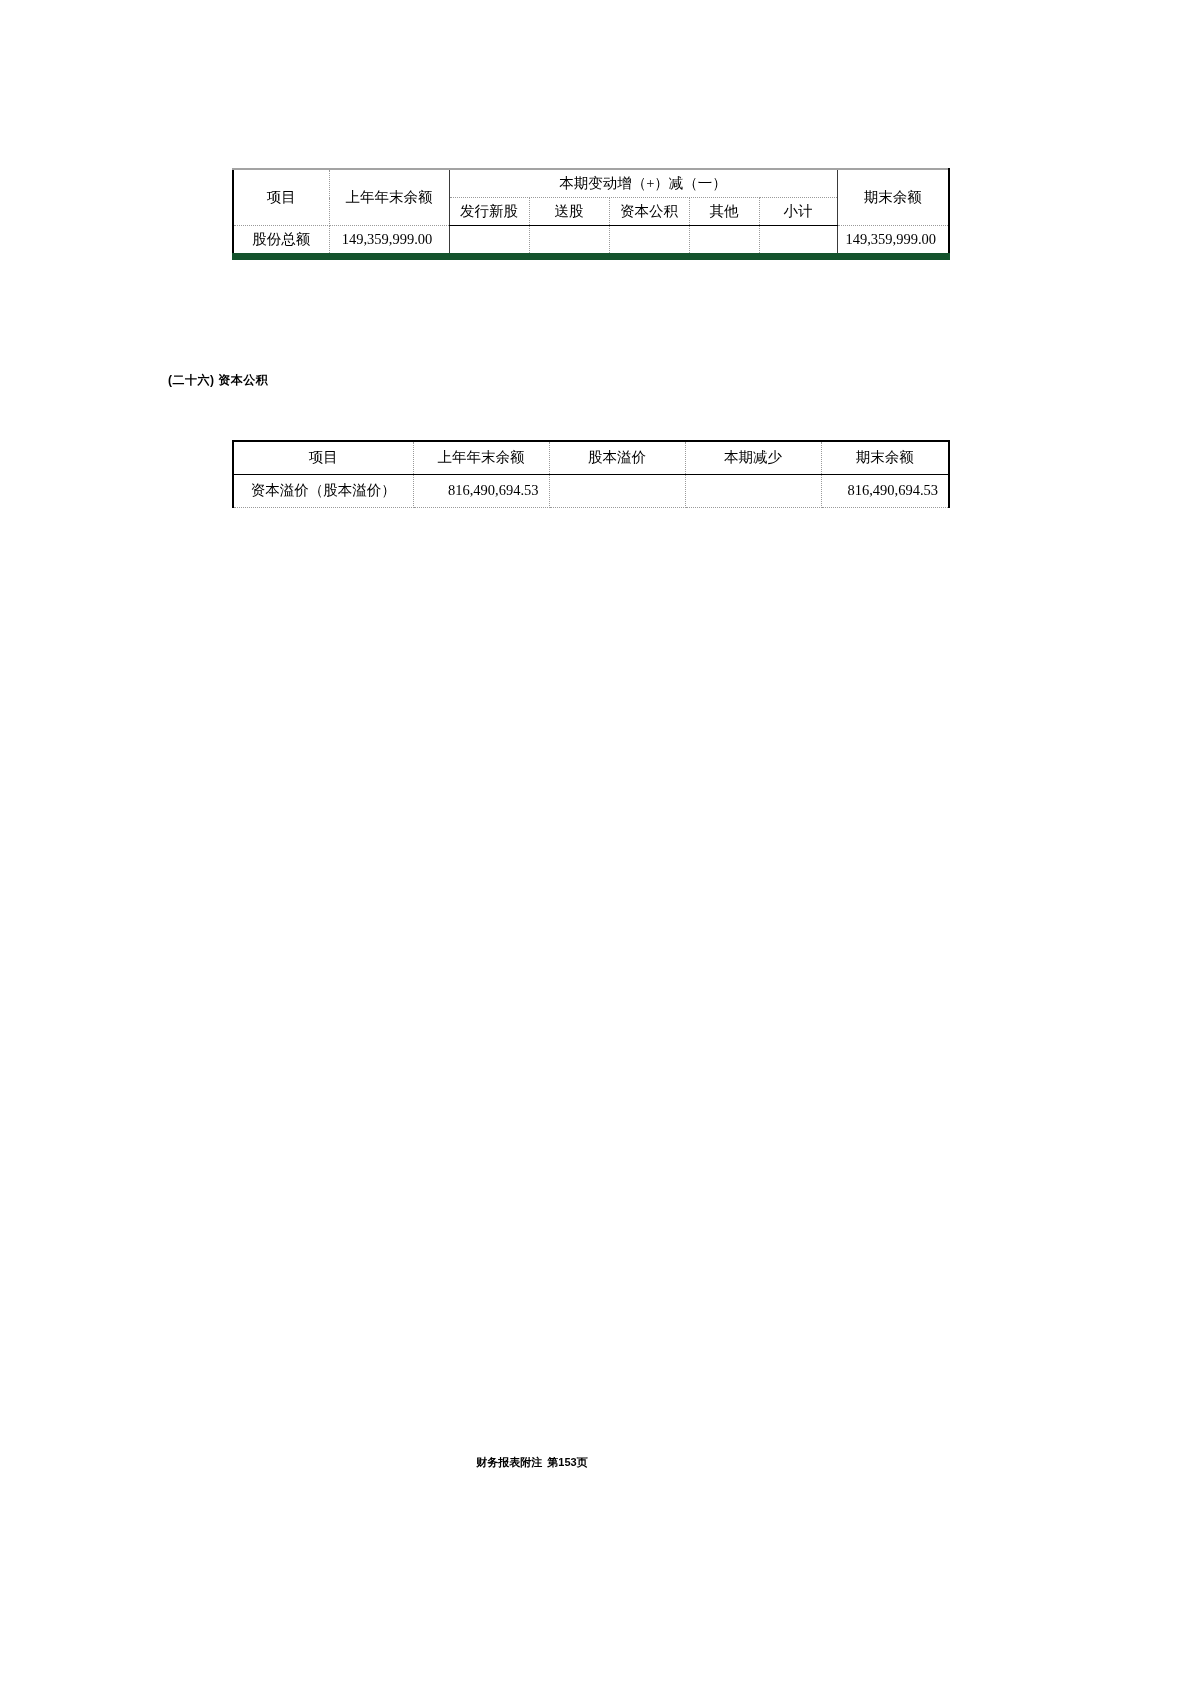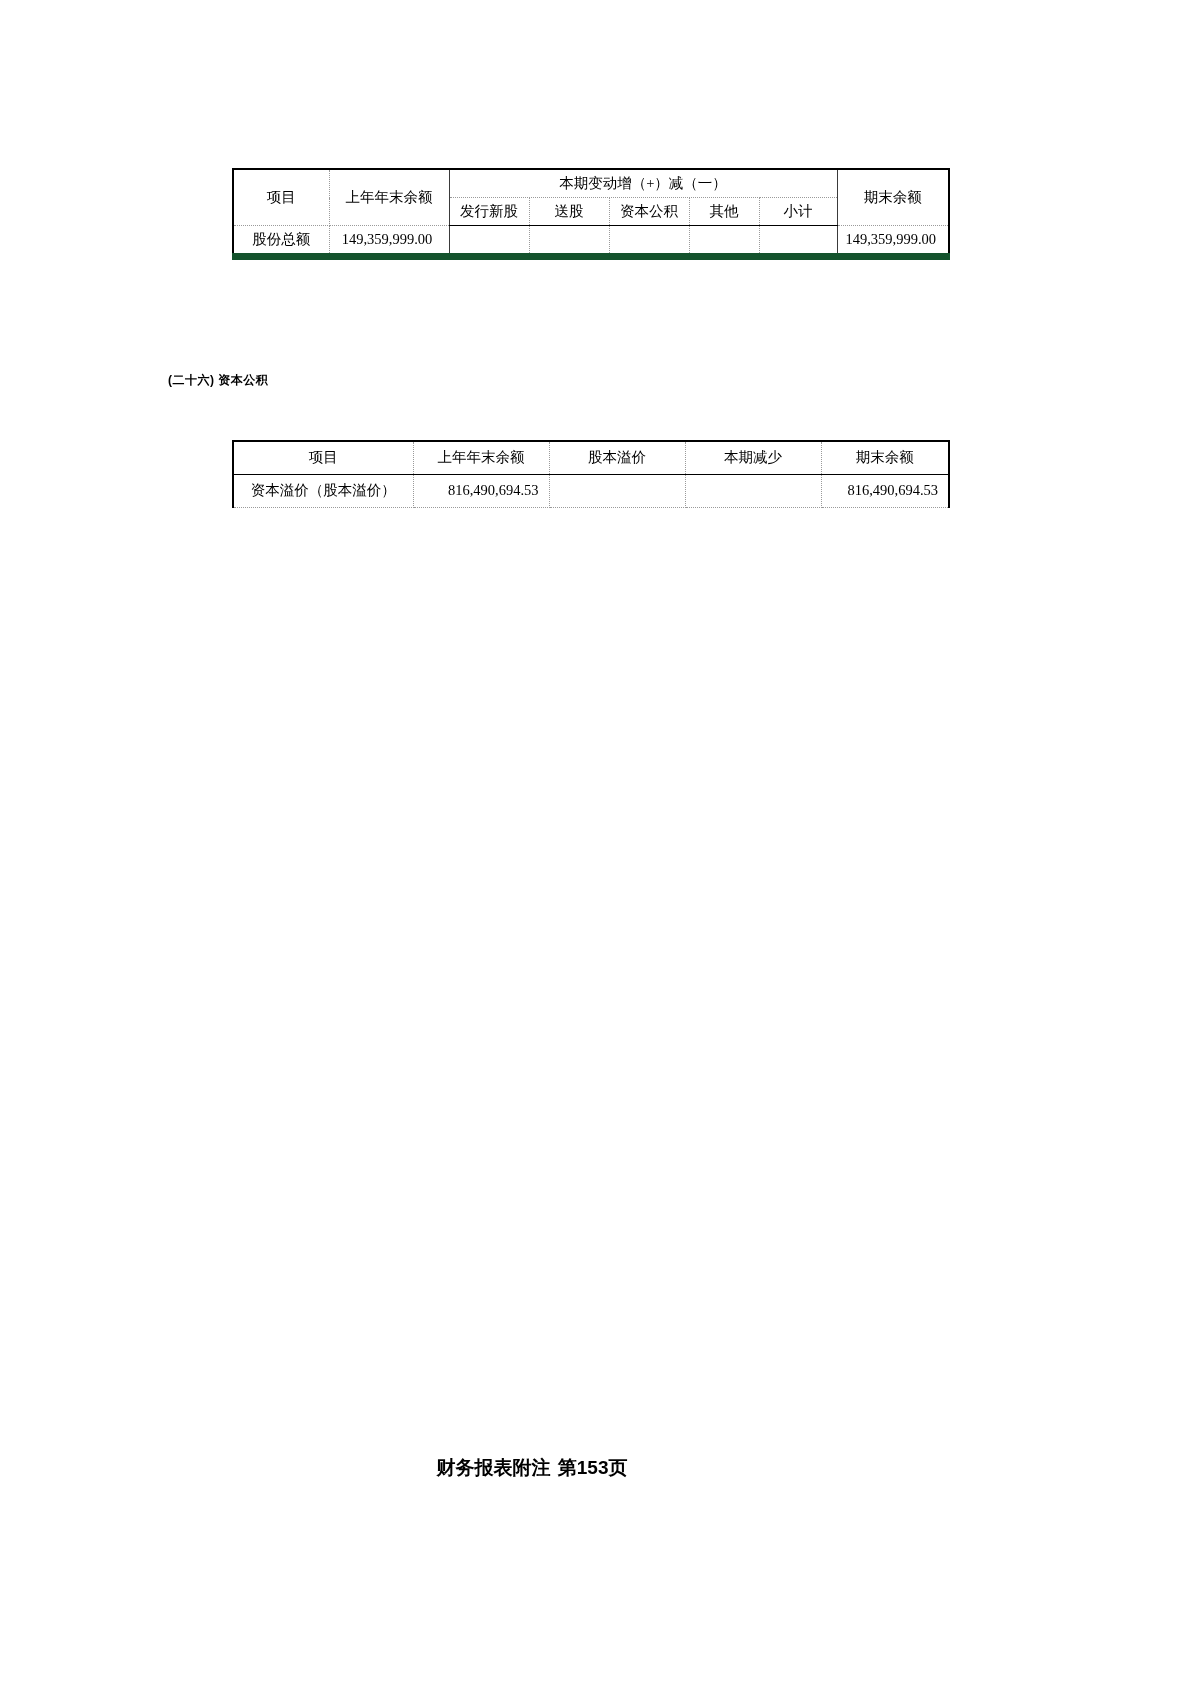--- a/index.html
+++ b/index.html
@@ -35,21 +35,21 @@
   }
   .table-shares td, .table-shares th {
     border: 1px dotted #9a9a9a;
     padding: 3px 4px;
     text-align: center;
     vertical-align: middle;
     font-weight: normal;
     line-height: 1.45;
   }
   .table-shares .outer-top td {
-    border-top: 2px solid #000000;
+    border-top: 2px solid #a3a3a3;
   }
   .table-shares .header-bottom td {
     border-bottom: 1.6px solid #000;
   }
   .table-shares .last-row td {
     border-bottom: 7px solid #14532d;
   }
   .table-shares td.edge-left { border-left: 2px solid #000; }
   .table-shares td.edge-right { border-right: 2px solid #000; }
   .table-shares td.num {
@@ -104,21 +104,21 @@
 
   
   .footer {
     position: absolute;
     left: 0;
     top: 1455px;
     width: 1064px;
     text-align: center;
     font-family: "Liberation Sans", sans-serif;
     font-weight: bold;
-    font-size: 19px;
+    font-size: 11px;
   }
   .footer .page-label { margin-right: 2px; }
 </style>
 </head>
 <body>
 
 <div class="page">
 
   <table class="table-shares">
     <colgroup>

